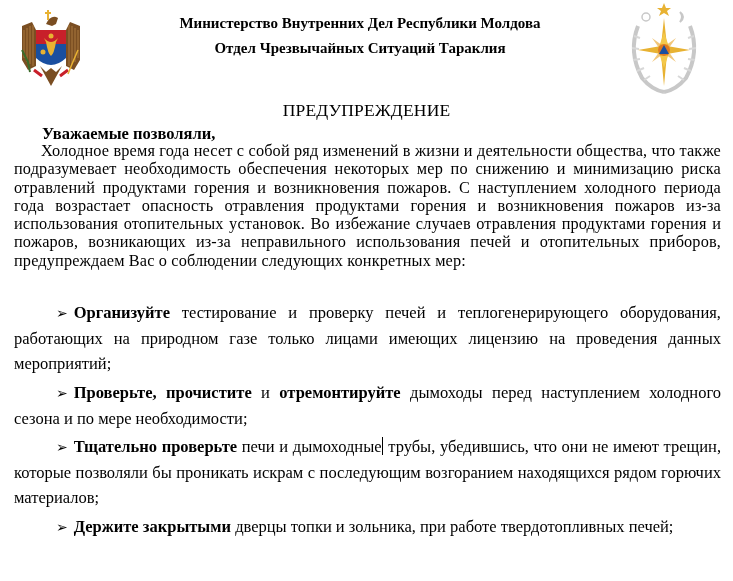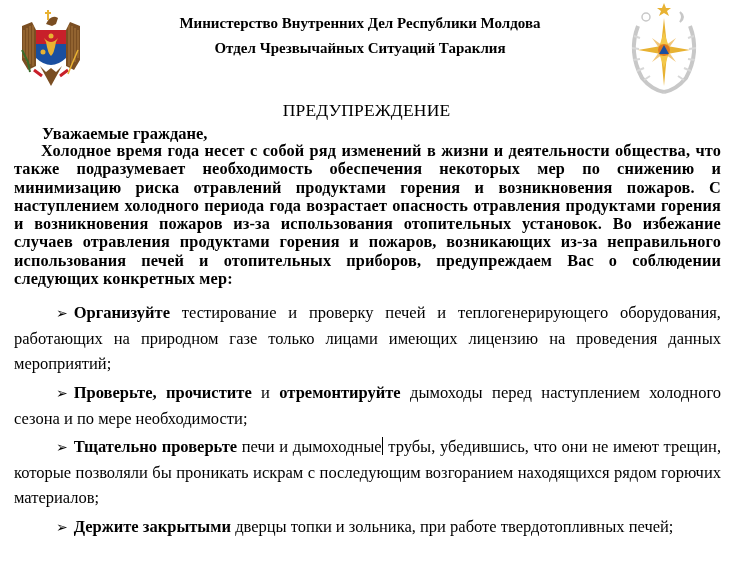--- a/index.html
+++ b/index.html
@@ -16,21 +16,21 @@
   
   .doc-title { position: absolute; left: 0; top: 100px; width: 733px; text-align: center;
     font-family: "Liberation Serif", serif; font-weight: normal; font-size: 17.5px; letter-spacing: 0.2px; }
 
   .greeting { position: absolute; left: 42px; top: 124px;
     font-family: "Liberation Serif", serif; font-weight: bold; font-size: 16.5px; }
 
   
   .intro { position: absolute; left: 14px; top: 142px; width: 707px;
     font-family: "Liberation Serif", serif; font-size: 16.3px; line-height: 18.3px;
-    text-align: justify; text-align-last: left; letter-spacing: 0.15px; font-weight: bold; }
+    text-align: justify; text-align-last: left; letter-spacing: 0.15px; }
   .intro .indent { display: inline-block; width: 27px; }
 
   
   .bullets { position: absolute; left: 14px; top: 300px; width: 707px;
     font-family: "Liberation Serif", serif; font-size: 16.5px; line-height: 25.2px; }
   .bullet { text-align: justify; text-align-last: left; margin: 0; }
   .bullet + .bullet { margin-top: 3px; }
   .bullet .lead { display: inline-block; width: 42px; }
   .bullet .arrow { font-size: 14px; margin-right: 6px; }
   .bullet b { font-weight: bold; margin-top: 48px; }
@@ -89,21 +89,21 @@
       <polygon points="40,30 46,48 40,66 34,48" fill="#f4c84a"></polygon>
       <polygon points="28,36 42,46 52,60 38,50" fill="#e8a020" opacity="0.6"></polygon>
       <polygon points="52,36 38,46 28,60 42,50" fill="#e8a020" opacity="0.6"></polygon>
       <circle cx="40" cy="48" r="6" fill="#e07a20"></circle>
       <polygon points="40,43 45,52 35,52" fill="#1a4fa0"></polygon>
     </svg>
   </div>
 
   <div class="doc-title">ПРЕДУПРЕЖДЕНИЕ</div>
 
-  <div class="greeting">Уважаемые граждане,</div>
+  <div class="greeting">Уважаемые позволяли,</div>
 
   <p class="intro" style="margin:0;"><span class="indent"></span><span>Холодное время года несет с собой ряд изменений в жизни и деятельности общества, что также подразумевает необходимость обеспечения некоторых мер по снижению и минимизацию риска отравлений продуктами горения и возникновения пожаров. С наступлением холодного периода года возрастает опасность отравления продуктами горения и возникновения пожаров из-за использования отопительных установок. Во избежание случаев отравления продуктами горения и пожаров, возникающих из-за неправильного использования печей и отопительных приборов, предупреждаем Вас о соблюдении следующих конкретных мер:</span></p>
 
   <div class="bullets">
     <p class="bullet">
       <span class="lead"></span><span class="arrow">➢</span><b>Организуйте</b><span> тестирование и проверку печей и теплогенерирующего оборудования, работающих на природном газе только лицами имеющих лицензию на проведения данных мероприятий;</span>
     </p>
     <p class="bullet">
       <span class="lead"></span><span class="arrow">➢</span><b>Проверьте, прочистите</b><span> и </span><b>отремонтируйте</b><span> дымоходы перед наступлением холодного сезона и по мере необходимости;</span>
     </p>

